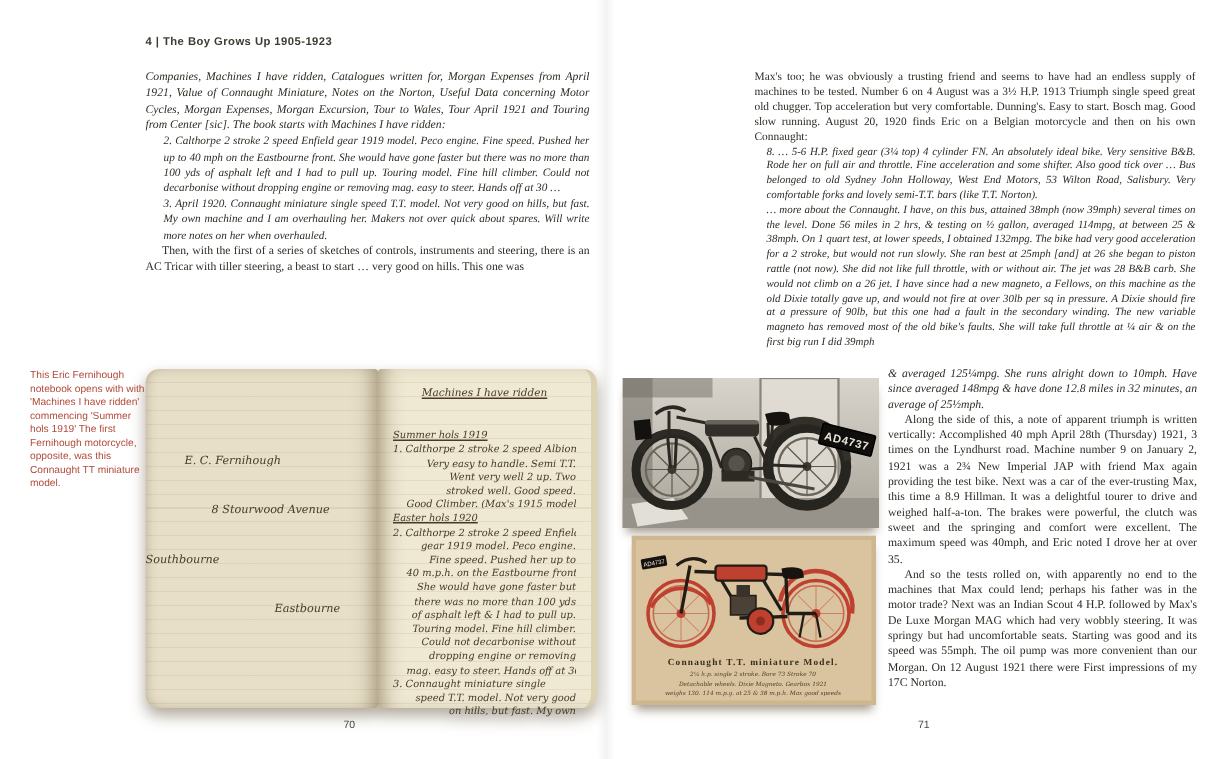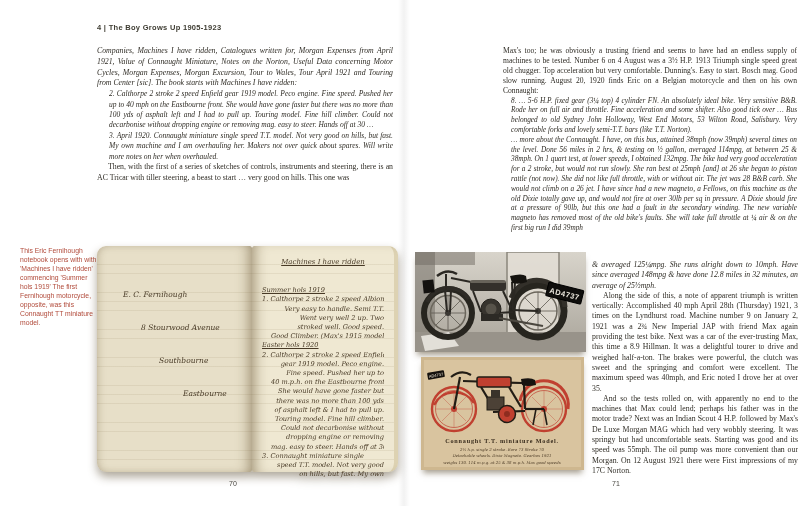--- a/index.html
+++ b/index.html
@@ -12,21 +12,21 @@
   .running-head{position:absolute;left:97px;top:23px;
      font-family:Liberation Sans, sans-serif;font-weight:bold;font-size:7.5px;
      letter-spacing:.3px;color:#3e3c32;}
 
   
   .textblock{position:absolute;text-align:justify;}
   .textblock p{margin:0;font-size:7.8px;line-height:10.8px;}
   .lp-body{left:97px;top:46px;width:296px;height:196px;overflow:hidden;}
   .rp-body{left:503px;top:46px;width:294px;height:208px;overflow:hidden;}
   .rp-body p{font-size:7.6px;line-height:9.9px;}
-  .rp-col{left:592px;top:260px;width:206px;height:224px;overflow:hidden;}
+  .rp-col{left:592px;top:244px;width:206px;height:224px;overflow:hidden;}
   .rp-col p{font-size:7.8px;line-height:10.3px;}
   .quote{font-style:italic;padding-left:12px;font-size:7.5px !important;line-height:10.4px !important;}
   .rp-body .quote{font-size:7.3px !important;line-height:9.8px !important;padding-left:8px;}
   .indent{text-indent:11px;}
   .ital{font-style:italic;}
 
   
   .margin-caption{position:absolute;left:20px;top:246px;width:78px;
      font-family:"Liberation Sans",sans-serif;font-size:6.8px;line-height:9px;color:#b14a3a;}
 
@@ -42,21 +42,21 @@
   .nb-page{position:absolute;top:0;height:100%;box-sizing:border-box;
      background-image:repeating-linear-gradient(180deg,rgba(0,0,0,0) 0px,rgba(0,0,0,0) 8.6px,rgba(120,100,60,0.10) 8.6px,rgba(120,100,60,0.10) 9.3px);}
   .nb-left{left:0;width:155px;border-radius:9px 2px 2px 9px;
      background-color:#e7dfc8;
      box-shadow:inset -10px 0 14px -8px rgba(90,70,35,0.55), inset 4px 0 8px -4px rgba(90,70,35,0.35);}
   .nb-right{left:155px;width:146px;border-radius:2px 9px 9px 2px;
      background-color:#efe8d2;
      box-shadow:inset 10px 0 14px -8px rgba(90,70,35,0.55), inset -6px 0 0 -2px #ddd2b2, inset -9px 0 0 -5px #f3edda, inset -12px 0 0 -8px #d8ccab;}
   .hw{font-family:"DejaVu Serif",serif;font-style:italic;color:#483a26;}
   .nb-left .hw{font-size:7.5px;}
-  .nb-left-lines{padding-top:44px;}
+  .nb-left-lines{padding-top:56px;}
   .nb-right-lines{padding:12px 14px 0 10px;}
   .hw-line{white-space:nowrap;overflow:hidden;}
   .nb-right .hw-line{font-size:6.6px;line-height:9.2px;}
   .hw-title{text-align:center;text-decoration:underline;font-size:7px !important;margin-bottom:19px;}
   .hw-u{text-decoration:underline;}
   .hw-ind{padding-left:9px;text-align:right;}
 
   
   .photo-fig{position:absolute;left:415px;top:252px;width:171px;height:100px;
      box-shadow:0 5px 6px -2px rgba(75,60,30,0.5);}
@@ -80,21 +80,21 @@
     <p class="indent">Then, with the first of a series of sketches of controls, instruments and steering, there is an AC Tricar with tiller steering, a beast to start … very good on hills. This one was</p>
   </div>
 
   <div class="margin-caption">This Eric Fernihough notebook opens with with 'Machines I have ridden' commencing 'Summer hols 1919' The first Fernihough motorcycle, opposite, was this Connaught TT miniature model.</div>
 
   <div class="notebook">
     <div class="nb-page nb-left">
       <div class="nb-left-lines">
         <div class="hw hw-line" style="margin-left:26px;">E. C. Fernihough</div>
         <div class="hw hw-line" style="margin-left:44px;margin-top:24px;">8 Stourwood Avenue</div>
-        <div class="hw hw-line" style="margin-left:62px;margin-top:24px;">Southbourne</div>
+        <div class="hw hw-line" style="margin-top:24px;">Southbourne</div>
         <div class="hw hw-line" style="margin-left:86px;margin-top:24px;">Eastbourne</div>
       </div>
     </div>
     <div class="nb-page nb-right">
       <div class="nb-right-lines">
         <div class="hw hw-line hw-title">Machines I have ridden</div>
         <div class="hw hw-line hw-u">Summer hols 1919</div>
         <div class="hw hw-line">1. Calthorpe 2 stroke 2 speed Albion</div>
         <div class="hw hw-line hw-ind">Very easy to handle. Semi T.T.</div>
         <div class="hw hw-line hw-ind">Went very well 2 up. Two</div>

